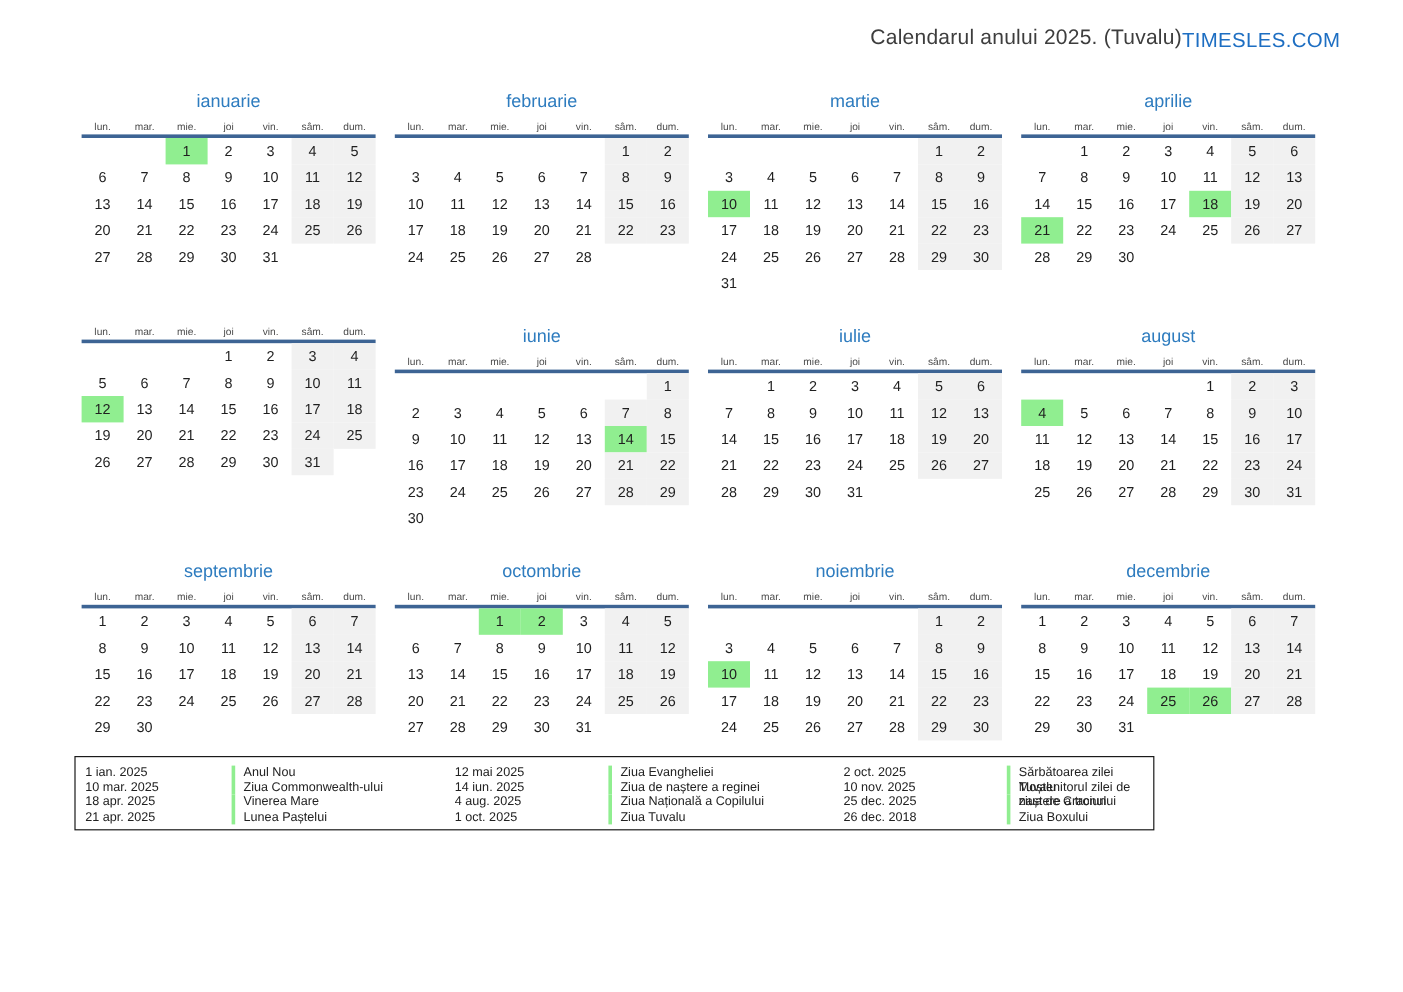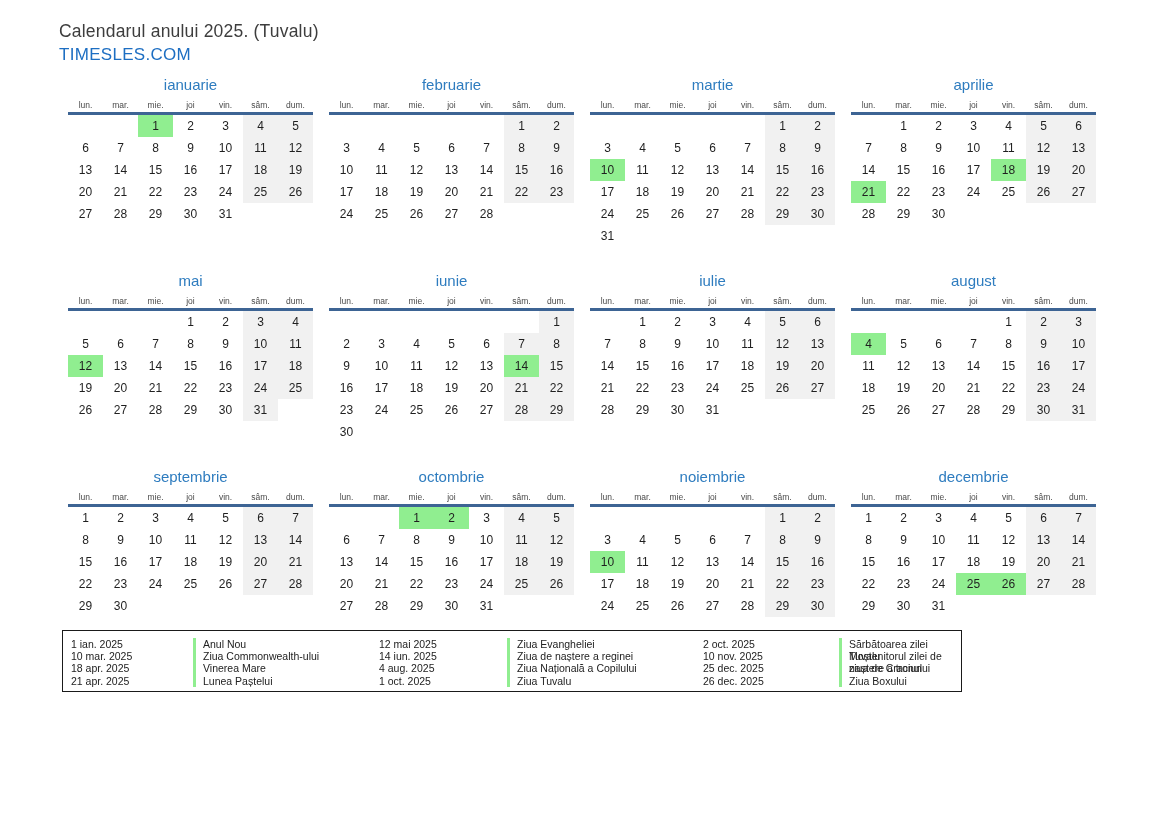--- a/index.html
+++ b/index.html
@@ -14,21 +14,21 @@
   html,body{width:1169px;height:827px;}
   body{
     background:#ffffff;
     font-family:"Liberation Sans", sans-serif;
     color:var(--text);
     position:relative;
     overflow:hidden;
   }
   .page-header{
     position:absolute; top:21px; left:59px; right:52px;
-    display:flex; justify-content:center; align-items:flex-start;flex-direction:column;
+    display:flex; justify-content:flex-end; align-items:flex-start;
   }
   .page-title{
     font-size:17.5px; font-weight:400; color:#3d3d3d; letter-spacing:0.2px;
   }
   .site-link{
     font-size:17px; color:var(--link); text-decoration:none; letter-spacing:0.3px; margin-top:3px;
   }
   .months{
     position:absolute; top:75px; left:68px;
     display:grid;
@@ -267,21 +267,20 @@
         <div class="day">24</div>
         <div class="day">25</div>
         <div class="day weekend">26</div>
         <div class="day weekend">27</div>
         <div class="day">28</div>
         <div class="day">29</div>
         <div class="day">30</div>
       </div>
     </div>
     <div class="month">
-      <div class="month-title">mai</div>
       <div class="weekday-row">
         <div class="weekday">lun.</div>
         <div class="weekday">mar.</div>
         <div class="weekday">mie.</div>
         <div class="weekday">joi</div>
         <div class="weekday">vin.</div>
         <div class="weekday">sâm.</div>
         <div class="weekday">dum.</div>
       </div>
       <div class="day-grid">
@@ -674,16 +673,16 @@
       <div class="legend-date">1 oct. 2025</div>
       <div class="legend-name">Ziua Tuvalu</div>
     </div>
     <div class="legend-group g3">
       <div class="legend-date">2 oct. 2025</div>
       <div class="legend-name">Sărbătoarea zilei Tuvalu</div>
       <div class="legend-date">10 nov. 2025</div>
       <div class="legend-name">Moștenitorul zilei de naștere a tronului</div>
       <div class="legend-date">25 dec. 2025</div>
       <div class="legend-name">ziua de Craciun</div>
-      <div class="legend-date">26 dec. 2025</div>
+      <div class="legend-date">26 dec. 2018</div>
       <div class="legend-name">Ziua Boxului</div>
     </div>
   </div>
 
 </body></html>

